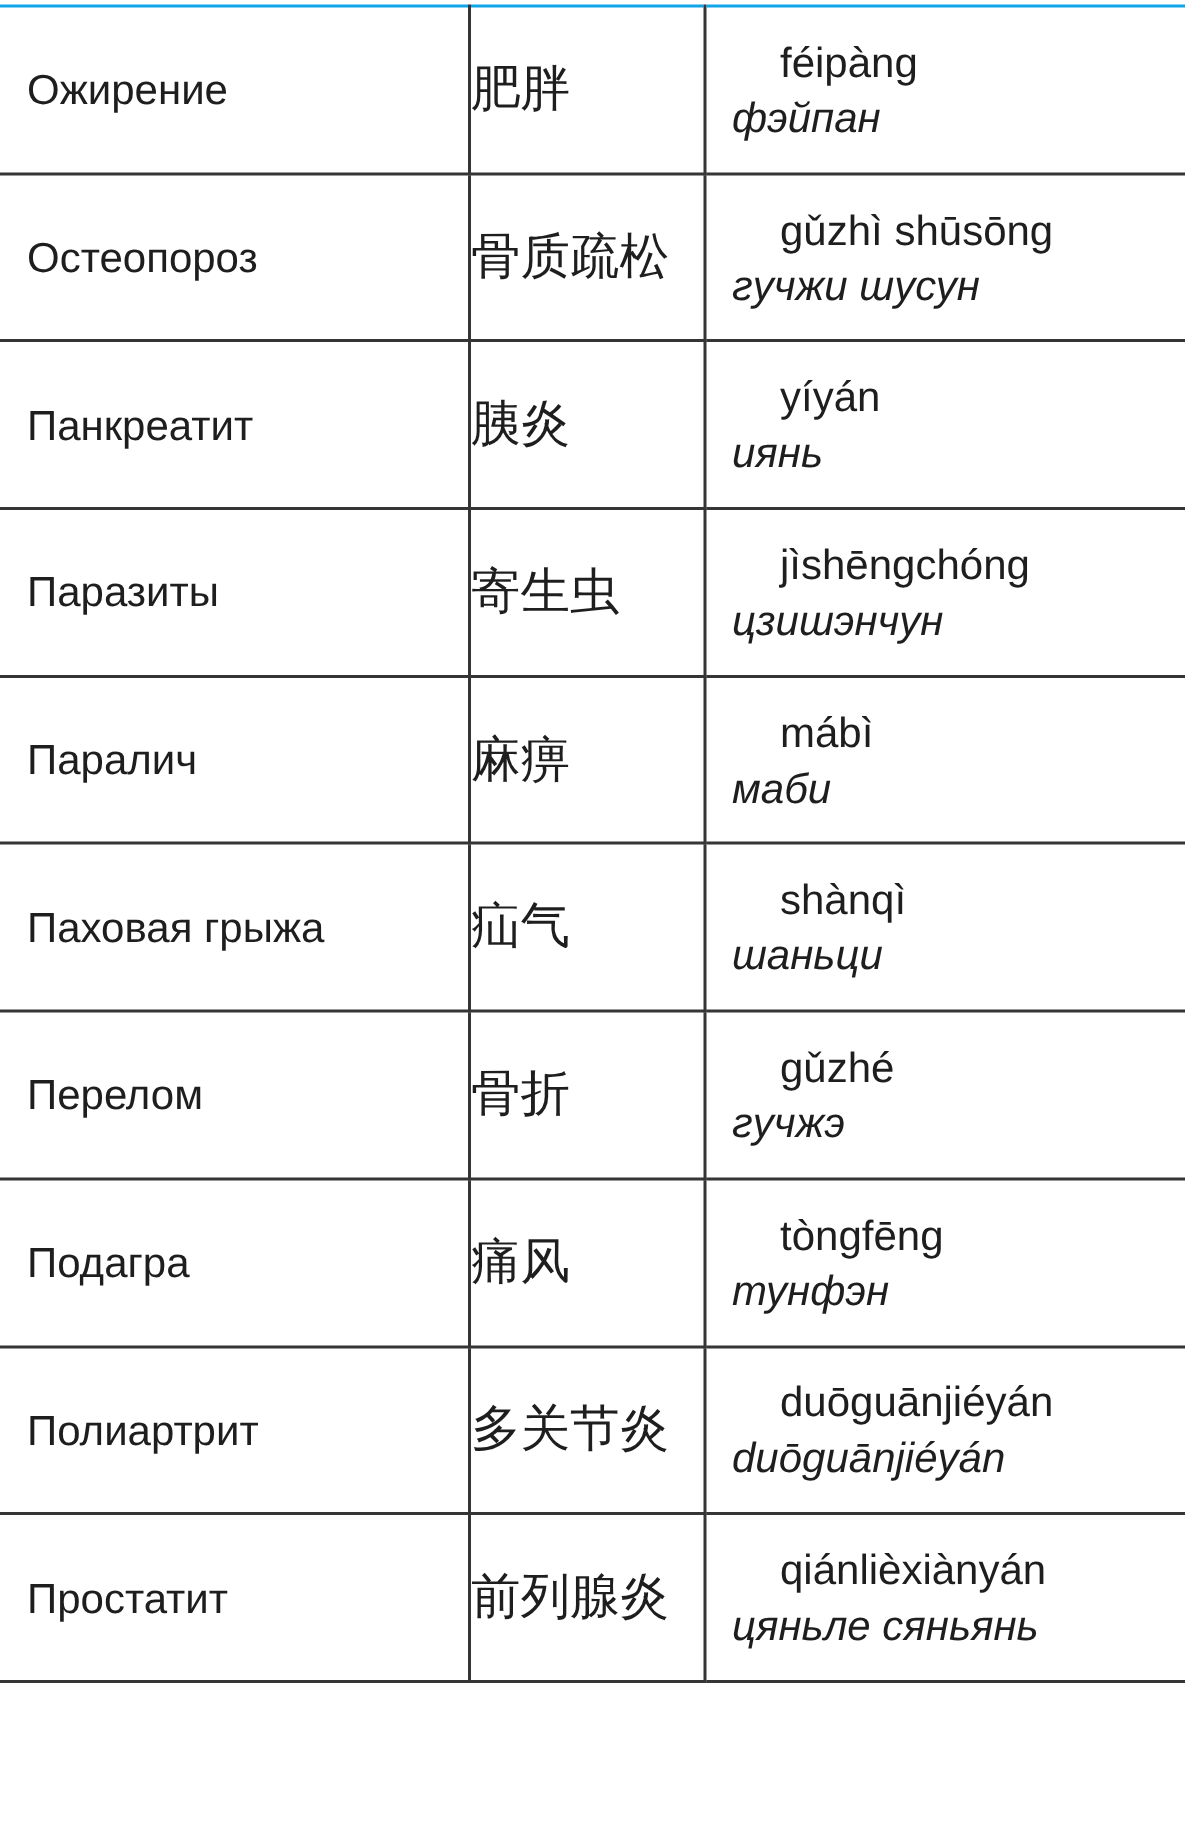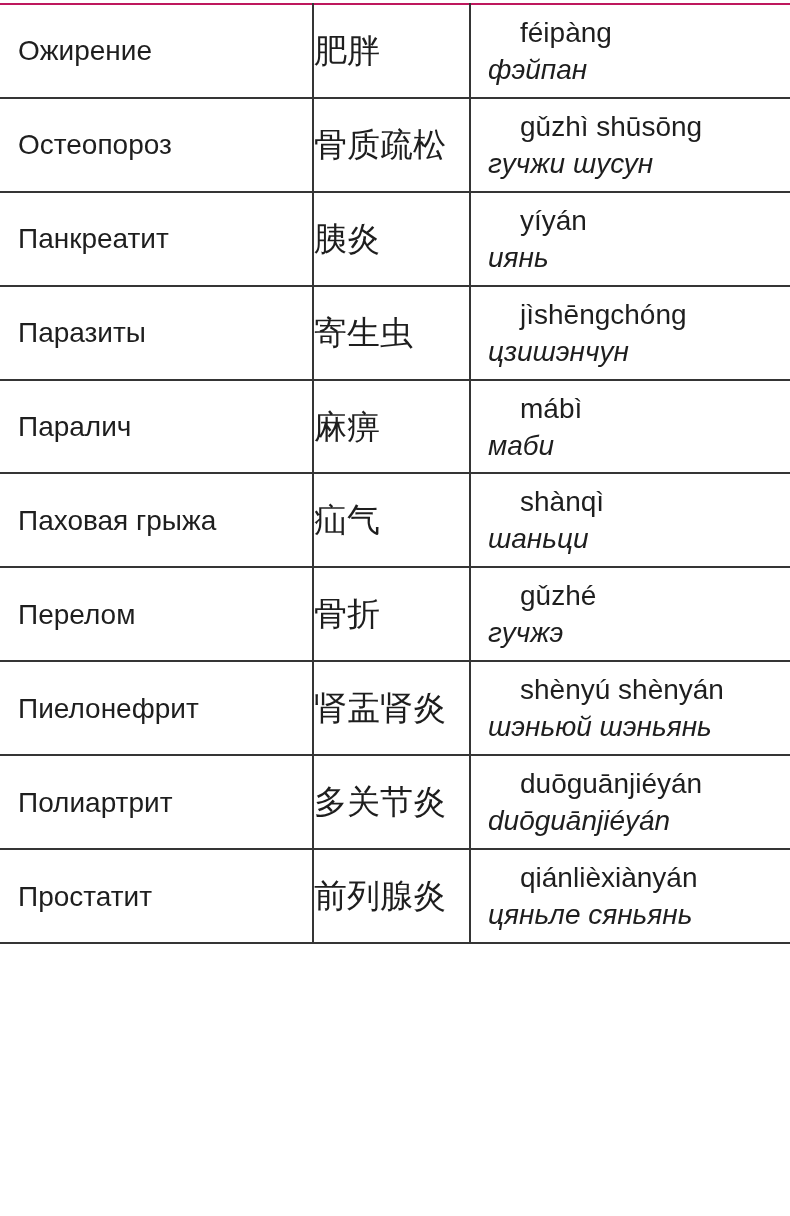--- a/index.html
+++ b/index.html
@@ -15,24 +15,24 @@
     color: #1e1e1e;
   }
   .page {
     width: 790px;
     height: 1216px;
     box-sizing: border-box;
     padding-top: 3px;
   }
   table.vocab {
     width: 790px;
-    height: 941px;
+    height: 1119px;
     border-collapse: collapse;
     table-layout: fixed;
-    border-top: 2px solid #be185d;
+    border-top: 2px solid #0ea5e9;
     border-bottom: 2px solid #353535;
   }
   col.c-ru { width: 313px; }
   col.c-zh { width: 157px; }
   col.c-pr { width: 320px; }
   td {
     border-bottom: 2px solid #353535;
     vertical-align: middle;
     padding: 0;
   }
@@ -124,25 +124,25 @@
       </tr>
       <tr>
         <td class="ru">Перелом</td>
         <td class="zh">骨折</td>
         <td class="pr">
           <div class="pinyin">gǔzhé</div>
           <div class="translit">гучжэ</div>
         </td>
       </tr>
       <tr>
-        <td class="ru">Пиелонефрит</td>
-        <td class="zh">肾盂肾炎</td>
+        <td class="ru">Подагра</td>
+        <td class="zh">痛风</td>
         <td class="pr">
-          <div class="pinyin">shènyú shènyán</div>
-          <div class="translit">шэньюй шэньянь</div>
+          <div class="pinyin">tòngfēng</div>
+          <div class="translit">тунфэн</div>
         </td>
       </tr>
       <tr>
         <td class="ru">Полиартрит</td>
         <td class="zh">多关节炎</td>
         <td class="pr">
           <div class="pinyin">duōguānjiéyán</div>
           <div class="translit">duōguānjiéyán</div>
         </td>
       </tr>

